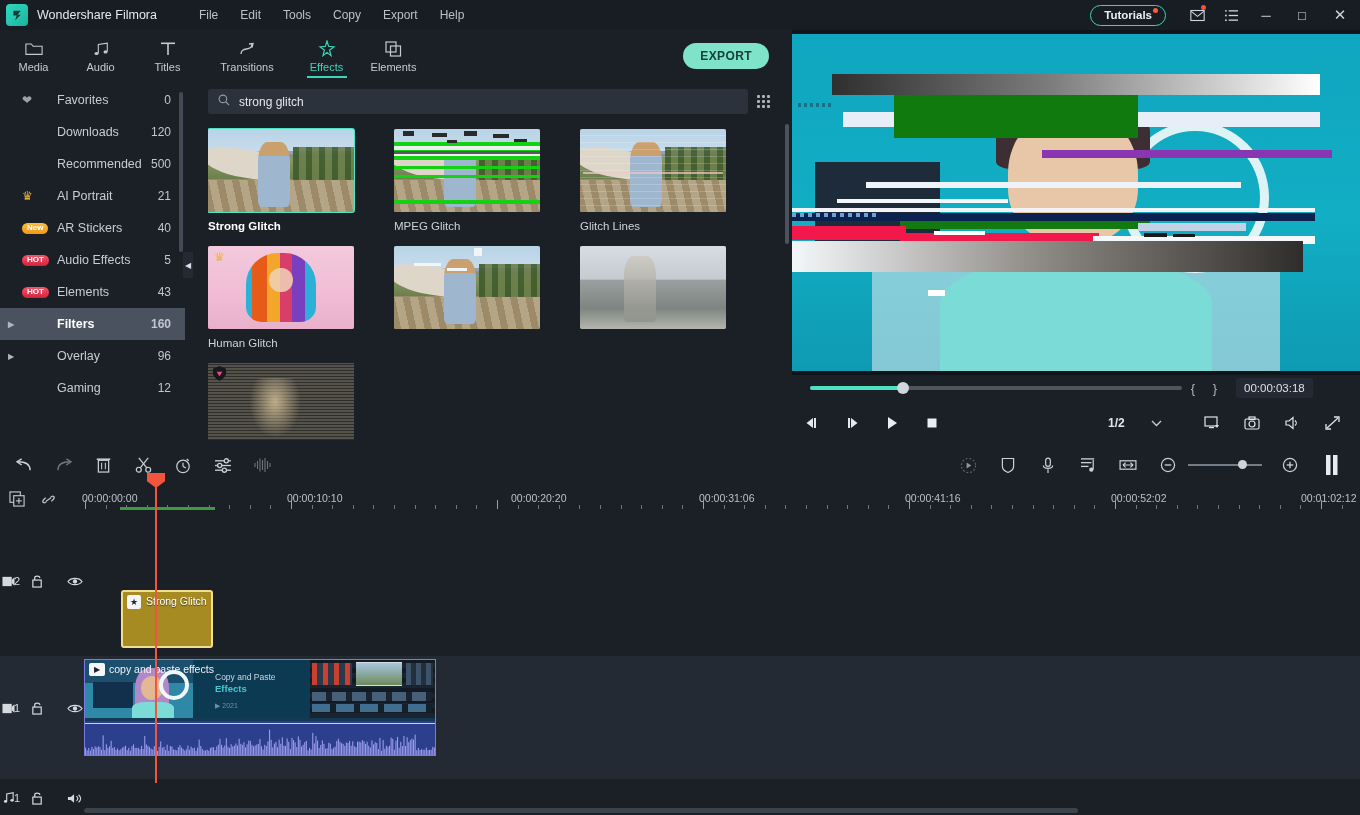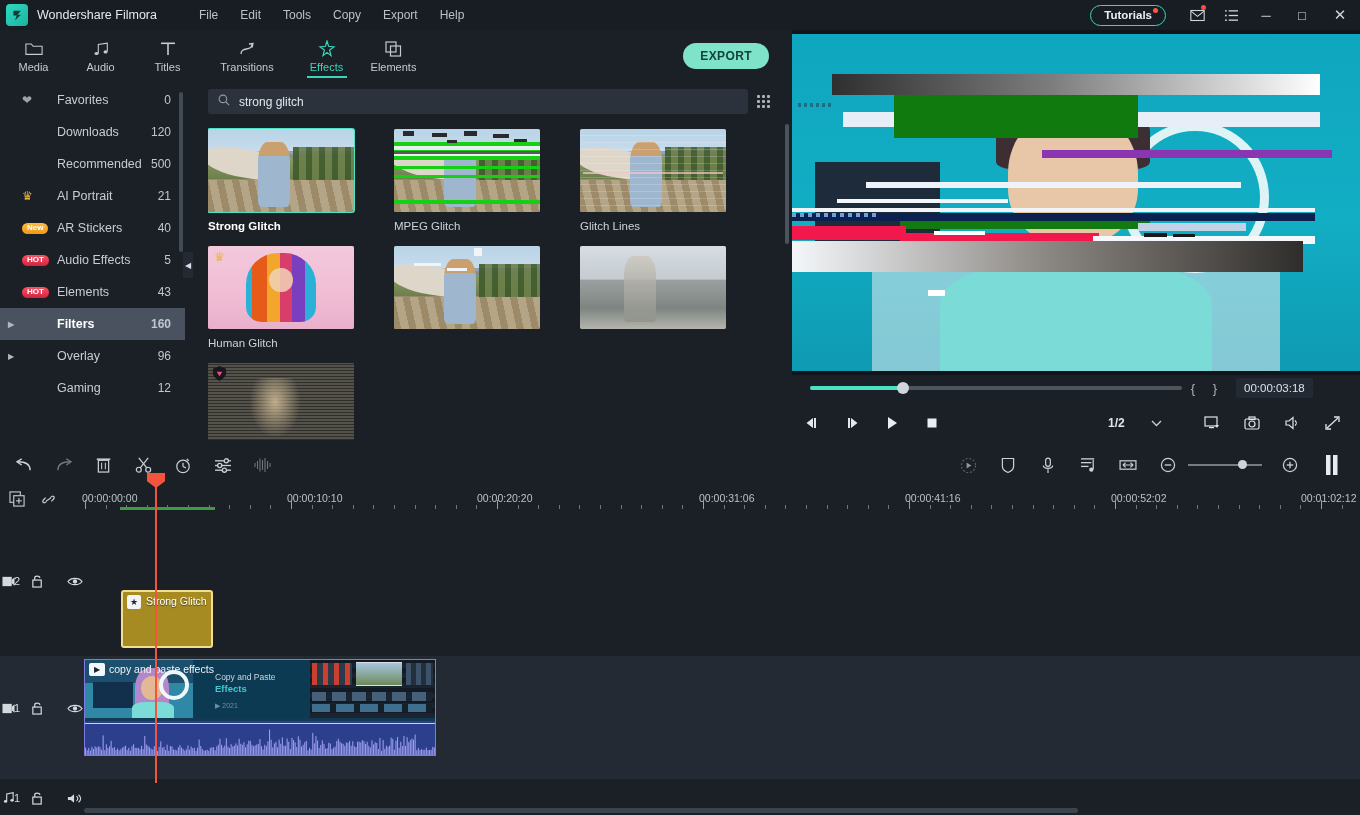--- a/index.html
+++ b/index.html
@@ -825,21 +825,21 @@
     <div class="rl-ic" style="left:33px">
       <svg width="17" height="15" viewBox="0 0 18 16">
           <path d="M7 10 C4 13, 2 11, 3.5 8.5 L6 6" fill="none" stroke="#c2c9d1" stroke-width="1.3"></path>
           <path d="M11 6 C14 3, 16 5, 14.5 7.5 L12 10" fill="none" stroke="#c2c9d1" stroke-width="1.3"></path>
           <line x1="6.5" y1="9.5" x2="11.5" y2="6.5" stroke="#c2c9d1" stroke-width="1.3"></line>
         </svg>
     </div>
     <div class="tickwrap">
       <div class="tlabel" style="left:22px">00:00:00:00</div>
       <div class="tlabel" style="left:227px">00:00:10:10</div>
-      <div class="tlabel" style="left:417px">00:00:20:20</div>
+      <div class="tlabel" style="left:451px">00:00:20:20</div>
       <div class="tlabel" style="left:639px">00:00:31:06</div>
       <div class="tlabel" style="left:845px">00:00:41:16</div>
       <div class="tlabel" style="left:1051px">00:00:52:02</div>
       <div class="tlabel" style="left:1241px">00:01:02:12</div>
       <div id="ticks">
           <div class="tick maj" style="left:25.0px"></div>
           <div class="tick min" style="left:45.6px"></div>
           <div class="tick min" style="left:66.2px"></div>
           <div class="tick min" style="left:86.8px"></div>
           <div class="tick min" style="left:107.4px"></div>

